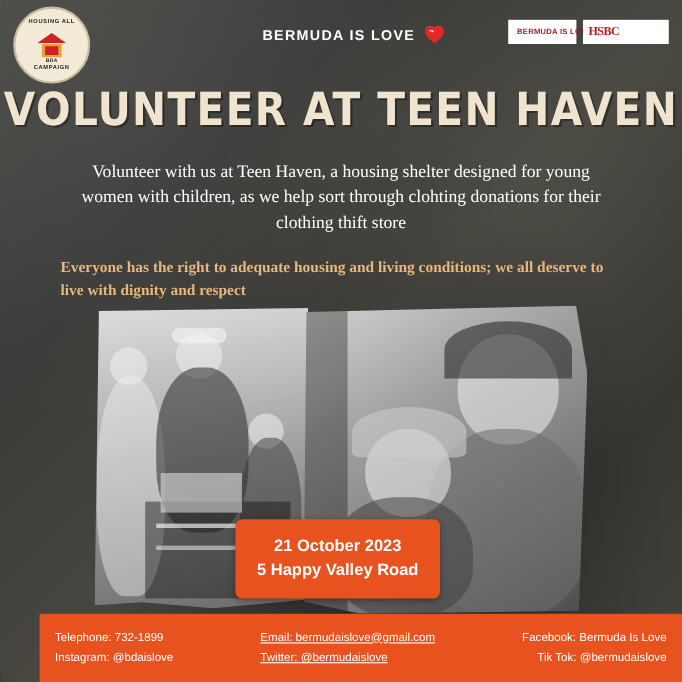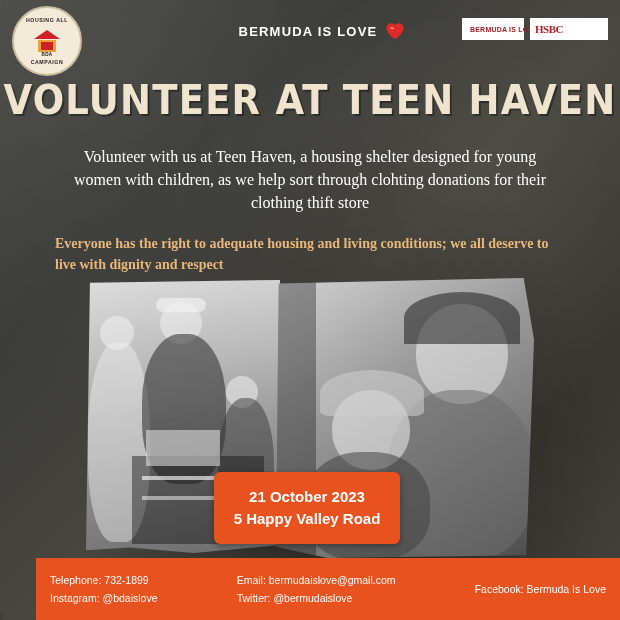--- a/index.html
+++ b/index.html
@@ -291,21 +291,21 @@
     align-items: center;
     justify-content: space-between;
     padding: 0 14px;
     box-sizing: border-box;
     color: #ffffff;
     font-size: 10.5px;
     line-height: 1.75;
     margin-left: 36px;
   }
   .footer-col { display: flex; flex-direction: column; }
-  .footer-col.center { align-items: flex-start; }
+  .footer-col.center { align-items: flex-start; text-decoration: underline; }
   .footer-col.right { align-items: flex-end; text-align: right; }
 </style>
 </head>
 <body>
 
 <div class="poster">
 
   <div class="topbar">
 
     <div class="logo">
@@ -388,16 +388,17 @@
     <div class="footer-col left">
       <span>Telephone: 732-1899</span>
       <span>Instagram: @bdaislove</span>
     </div>
     <div class="footer-col center">
       <span>Email: bermudaislove@gmail.com</span>
       <span>Twitter: @bermudaislove</span>
     </div>
     <div class="footer-col right">
       <span>Facebook: Bermuda Is Love</span>
+      <span>Tik Tok: @bermudaislove</span>
     </div>
   </div>
 
 </div>
 
 </body></html>

